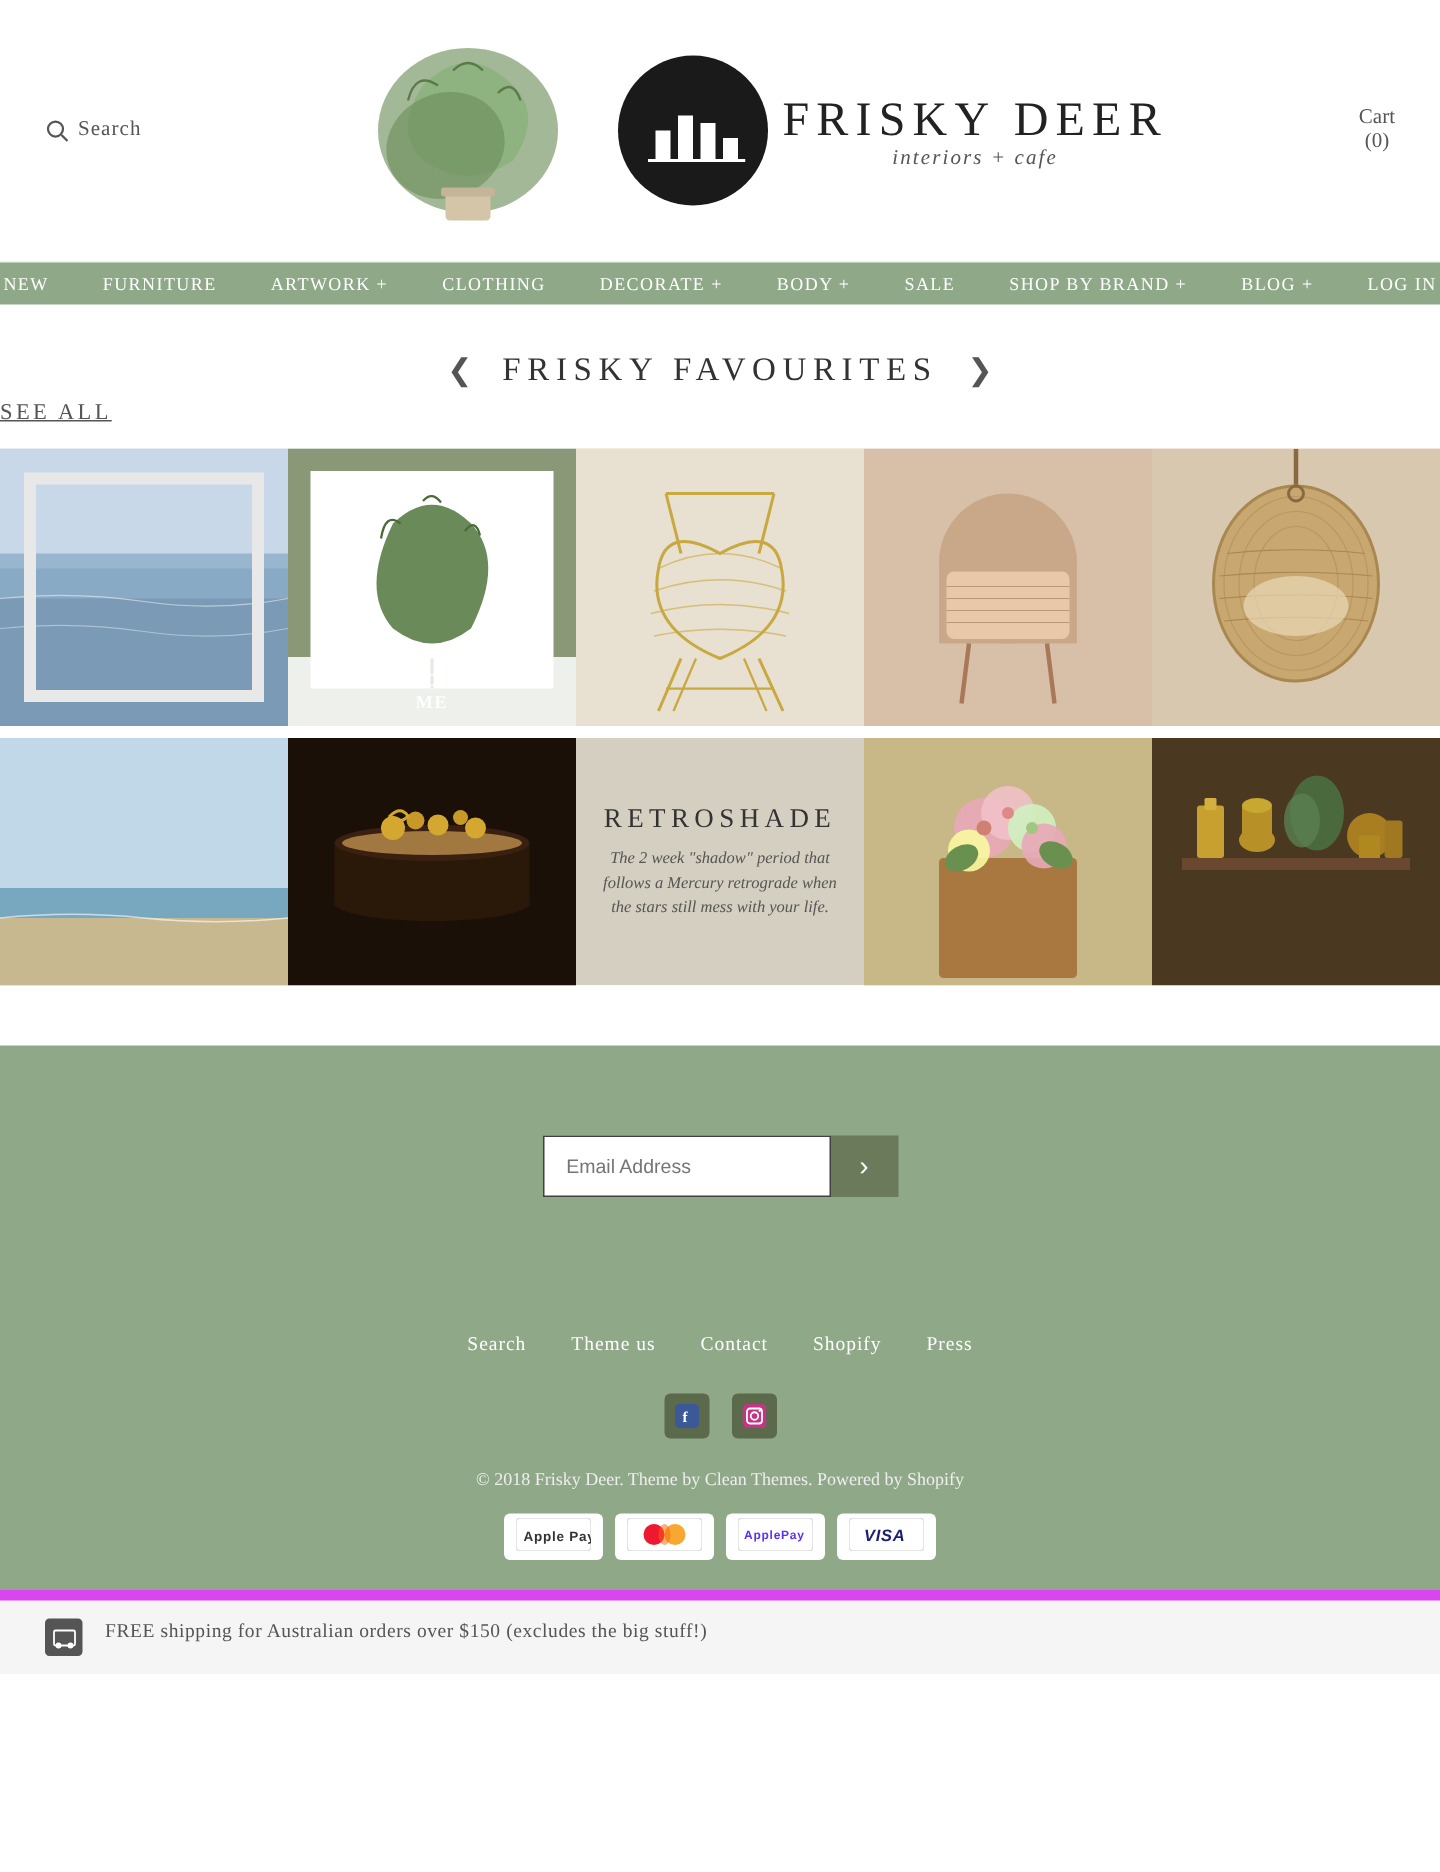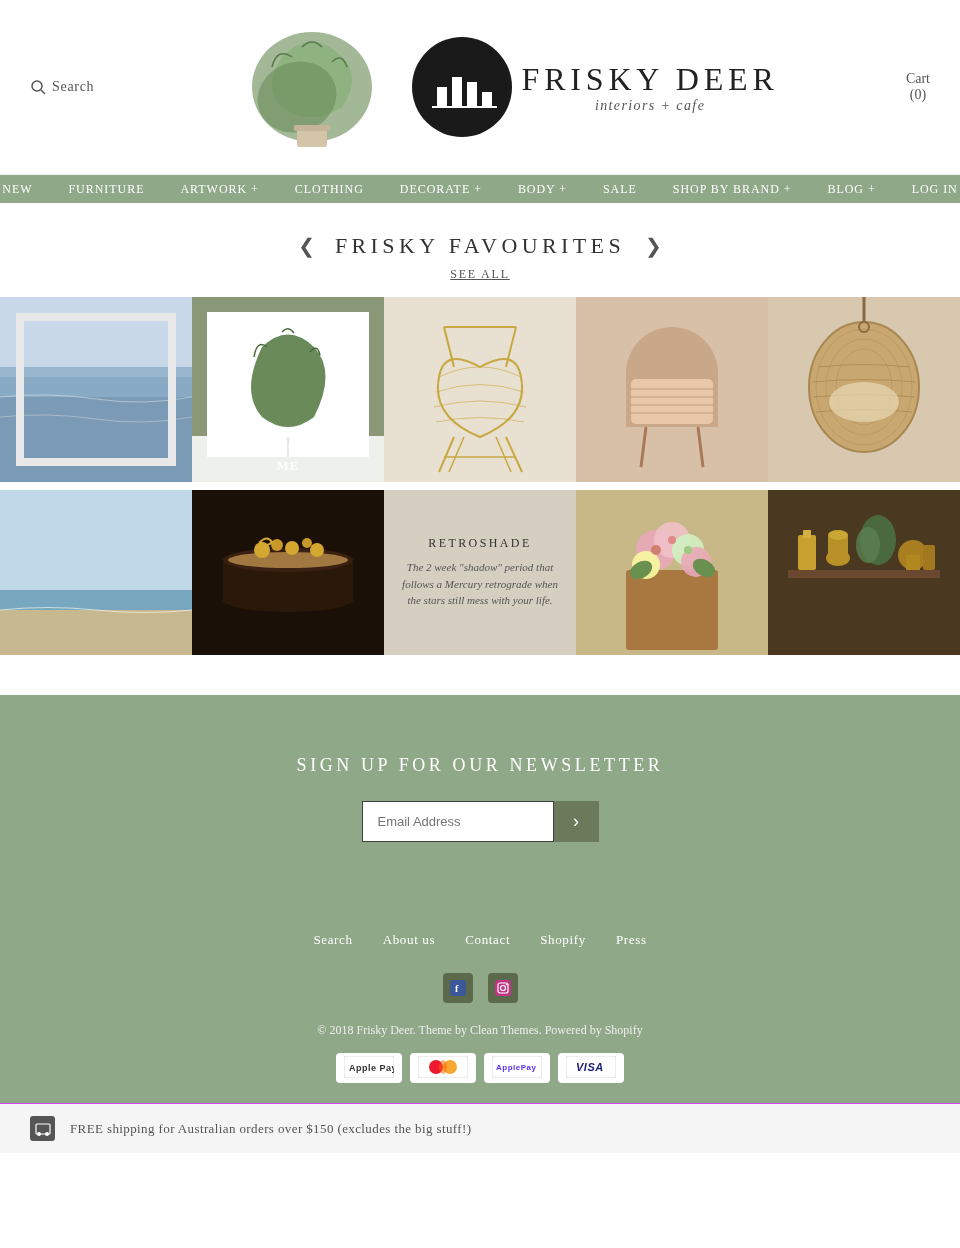--- a/index.html
+++ b/index.html
@@ -111,22 +111,22 @@
       text-transform: uppercase;
       font-family: 'Georgia', serif;
       color: #333;
     }
     .nav-arrow {
       font-size: 20px;
       cursor: pointer;
       color: #555;
     }
     .see-all {
-      text-align: center;
-      font-size: 12px;
+      text-align: left;
+      font-size: 15px;
       letter-spacing: 0.15em;
       text-transform: uppercase;
       color: #555;
       margin-bottom: 15px;
       cursor: pointer;
       text-decoration: underline;
     }
 
     
     .products-row {
@@ -182,21 +182,21 @@
     .retroshade-overlay {
       display: flex;
       flex-direction: column;
       align-items: center;
       justify-content: center;
       height: 100%;
       padding: 15px;
       background: #d4cfc0;
     }
     .retroshade-title {
-      font-size: 12px;
+      font-size: 18px;
       letter-spacing: 0.2em;
       text-transform: uppercase;
       font-family: 'Georgia', serif;
       color: #333;
       margin-bottom: 8px;
     }
     .retroshade-text {
       font-size: 11px;
       color: #555;
       text-align: center;
@@ -297,24 +297,24 @@
       padding: 3px 8px;
       font-size: 10px;
       color: #333;
       font-weight: bold;
       letter-spacing: 0.05em;
     }
 
     
     .bottom-bar {
       background: #f5f5f5;
-      border-top: 1px solid #d946ef;
+      border-top: 7px solid #d946ef;
       padding: 12px 30px;
       display: flex;
-      align-items: center;
+      align-items: flex-start;
       gap: 15px;
     }
     .bottom-icon {
       width: 25px;
       height: 25px;
       background: #555;
       border-radius: 3px;
       display: flex;
       align-items: center;
       justify-content: center;
@@ -589,31 +589,30 @@
 
       <circle cx="145" cy="65" r="15" fill="#c09020" opacity="0.8"></circle>
       <rect x="138" y="65" width="14" height="15" fill="#b08820"></rect>
 
       <rect x="155" y="55" width="12" height="25" fill="#a07820" rx="2"></rect>
     </svg>
   </div>
 </div>
 
 <div class="newsletter-section">
-  <div class="newsletter-title">SIGN UP FOR OUR NEWSLETTER</div>
   <div class="newsletter-form">
     <input class="newsletter-input" type="email" placeholder="Email Address" style="">
     <button class="newsletter-btn">›</button>
   </div>
 </div>
 
 <div class="footer">
   <div class="footer-links">
     <span class="footer-link">Search</span>
-    <span class="footer-link">About us</span>
+    <span class="footer-link">Theme us</span>
     <span class="footer-link">Contact</span>
     <span class="footer-link">Shopify</span>
     <span class="footer-link">Press</span>
   </div>
 
   <div class="footer-social">
     <div class="social-icon">
       <svg width="16" height="16" viewBox="0 0 16 16">
         <rect width="16" height="16" rx="3" fill="#3b5998"></rect>
         <text x="5" y="12" fill="#fff" font-size="10" font-family="serif" font-weight="bold">f</text>

